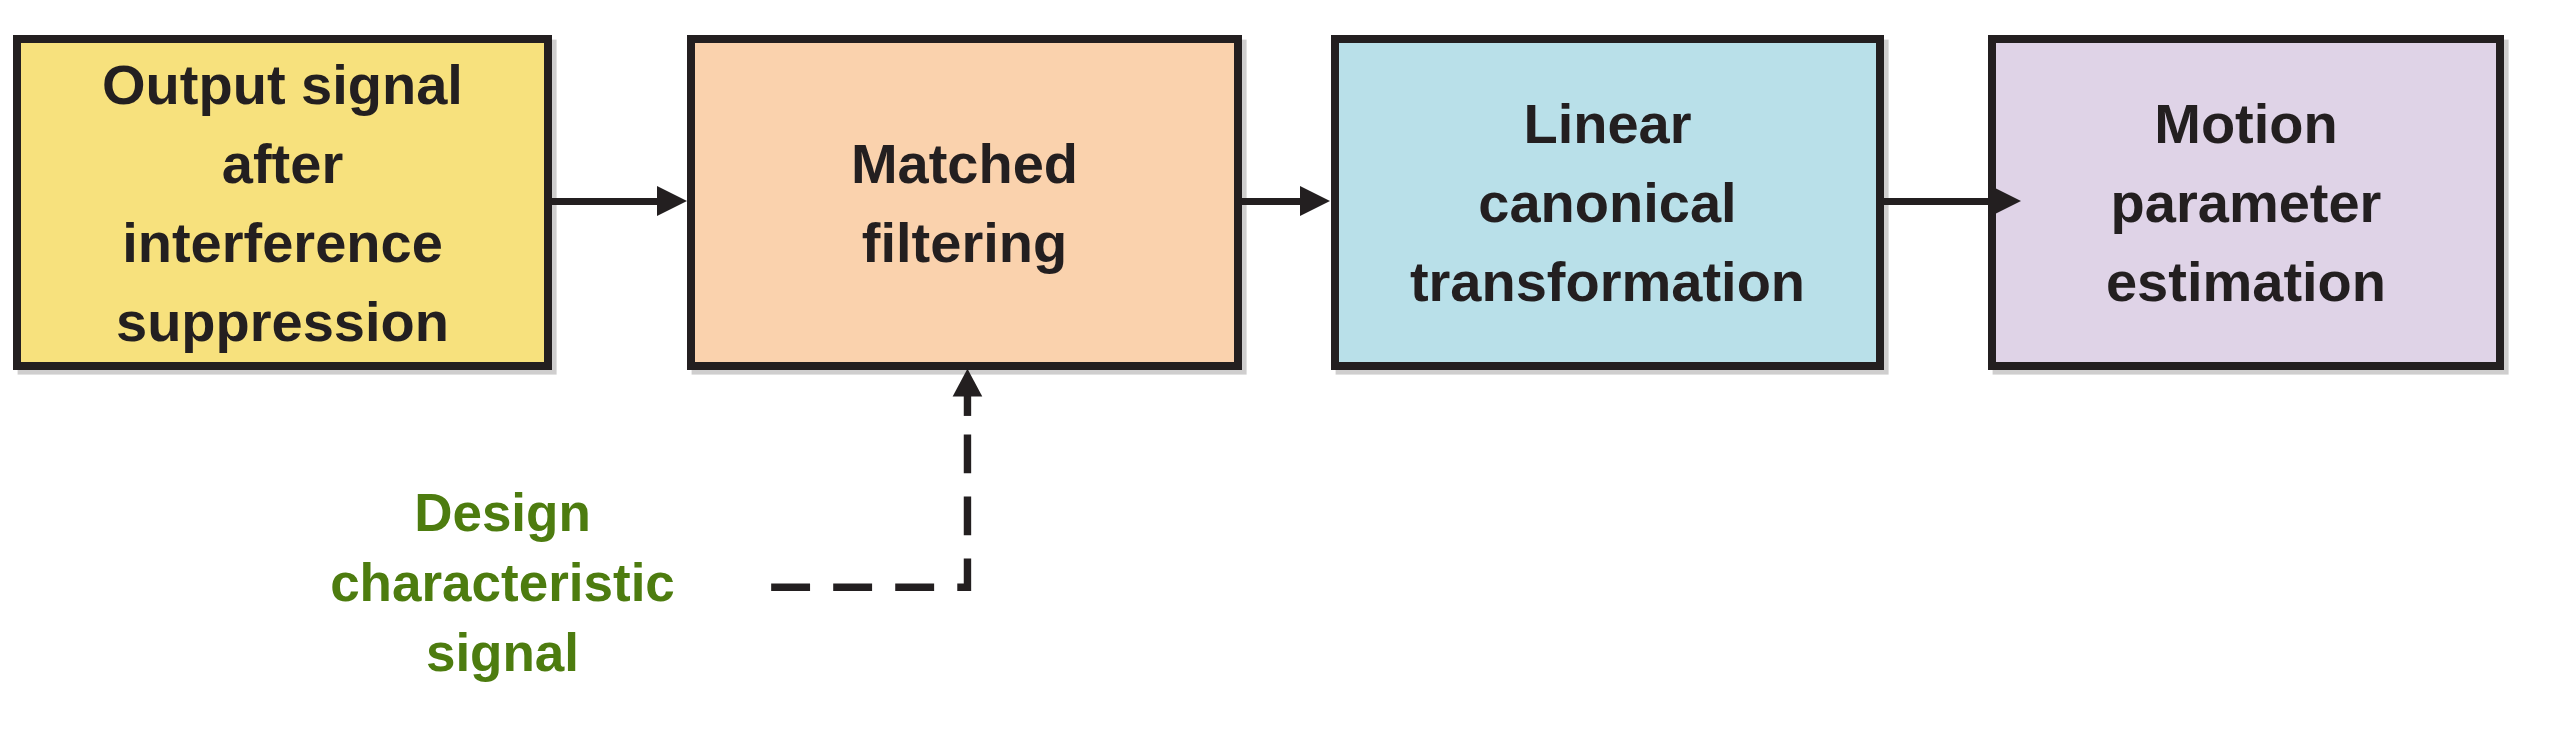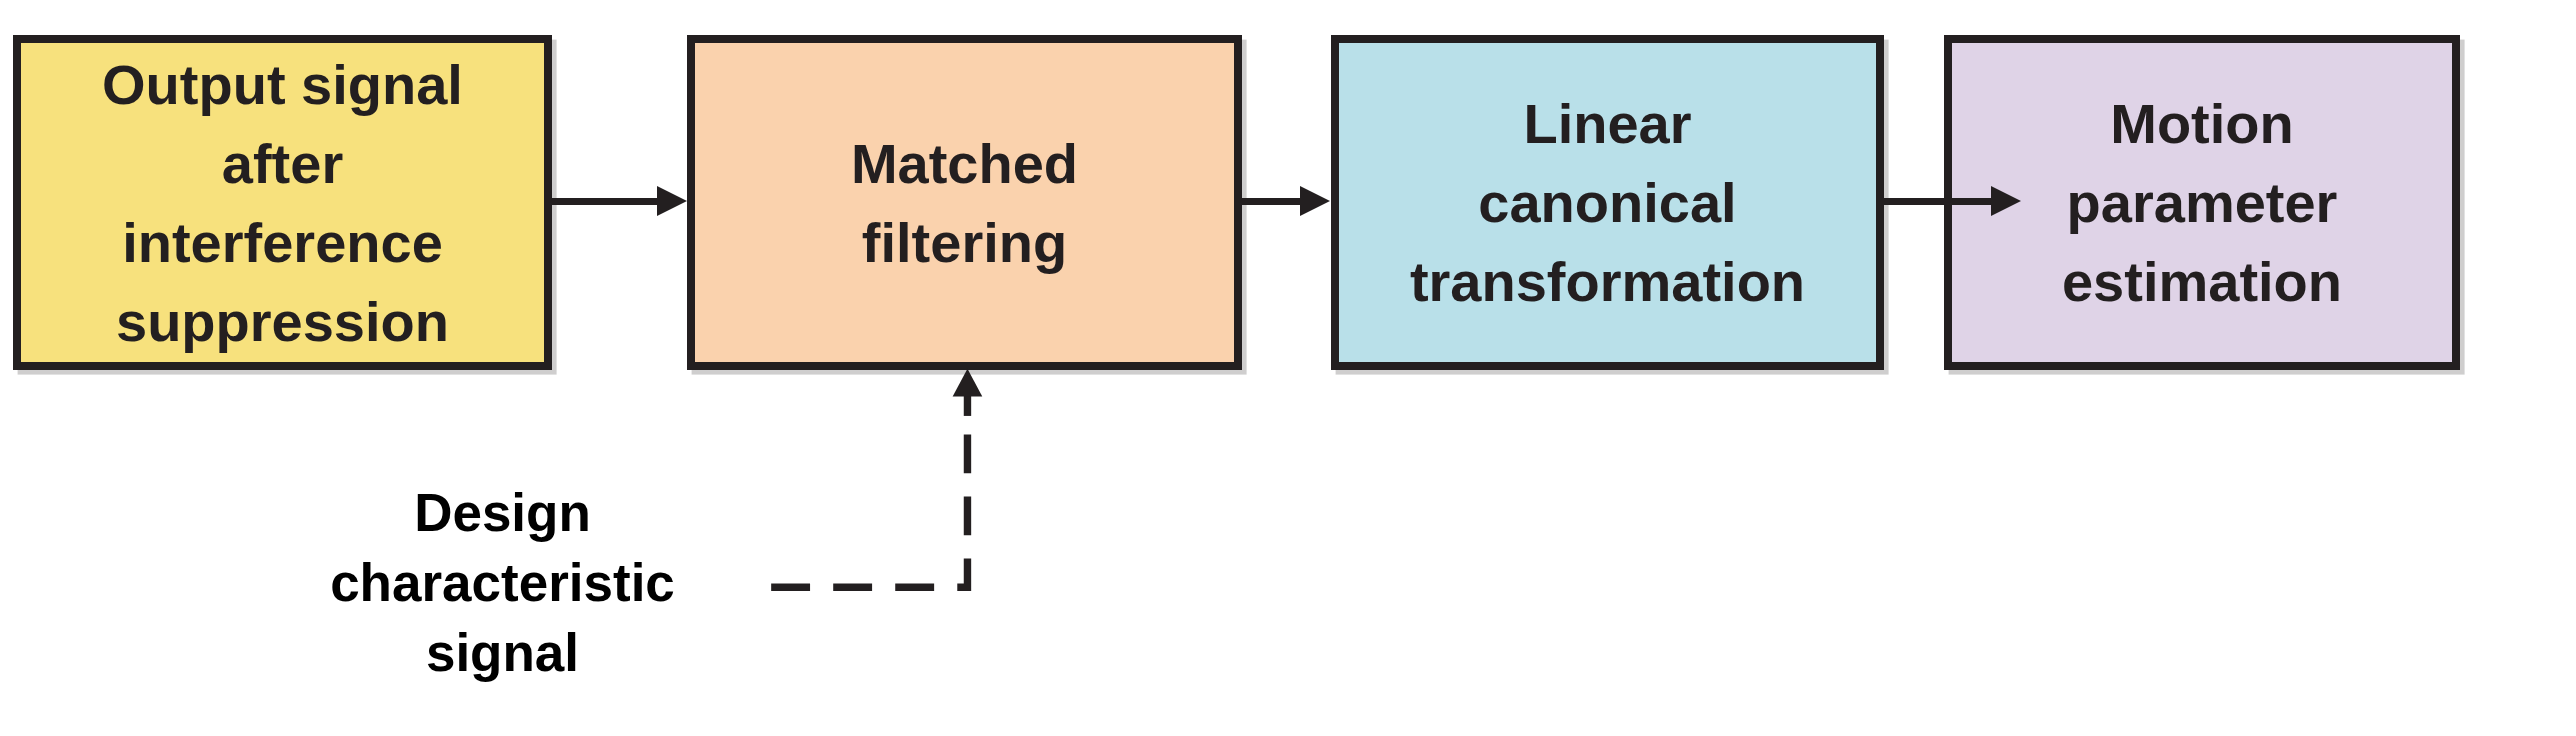--- a/index.html
+++ b/index.html
@@ -31,21 +31,21 @@
     font-size: 56px;
     font-weight: 700;
     color: #231f20;
     line-height: 79px;
     white-space: pre-line;
     letter-spacing: 0px;
   }
   #box-1 { left: 13px;   width: 539px; }
   #box-2 { left: 687px;  width: 555px; }
   #box-3 { left: 1331px; width: 553px; }
-  #box-4 { left: 1944px; width: 516px; }
+  #box-4 { left: 1988px; width: 516px; }
 
   .arrow-shaft {
     position: absolute;
     top: 198px;
     height: 7.4px;
     background: #231f20;
   }
   #shaft-1 { left: 551px;  width: 111px; }
   #shaft-2 { left: 1242px; width: 61px;  }
   #shaft-3 { left: 1883px; width: 111px; }
@@ -72,21 +72,21 @@
   }
 
   #floating-label {
     position: absolute;
     left: 299px;
     top: 478px;
     width: 407px;
     text-align: center;
     font-size: 53px;
     font-weight: 700;
-    color: #000000;
+    color: #4d7c0f;
     line-height: 70px;
     white-space: pre-line;
   }
 </style>
 </head>
 <body>
 
 <div id="canvas">
 
   <div id="box-1" class="flow-box" style="background: rgb(247, 225, 125);">

